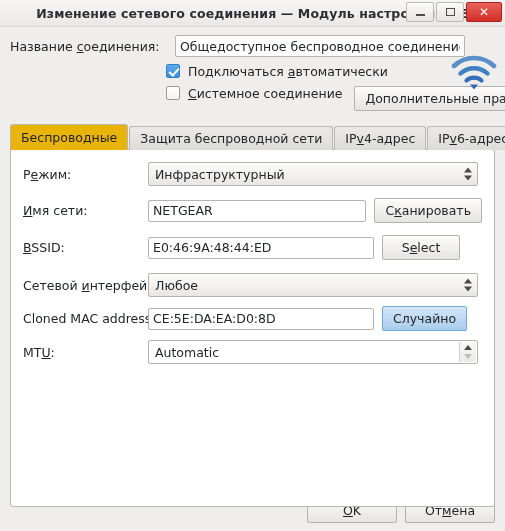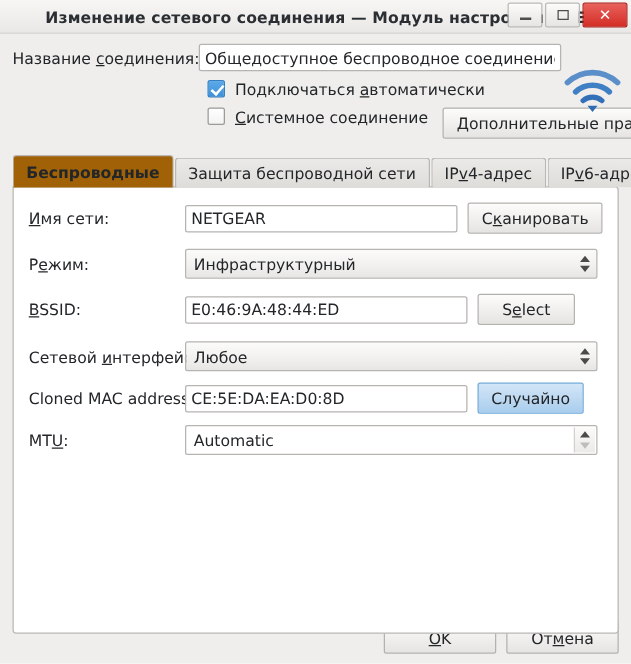--- a/index.html
+++ b/index.html
@@ -82,21 +82,21 @@
   .lbl {
     font-size: 12.5px;
     color: #232629;
     white-space: nowrap;
   }
   .lbl u { text-decoration: underline; }
 
   .name-label {
     width: 145px;
     text-align: right;
-    padding-right: 4px;
+    padding-right: 20px;
   }
 
   input.txt {
     font-family: "DejaVu Sans", "Liberation Sans", sans-serif;
     font-size: 12.5px;
     color: #232629;
     background: #ffffff;
     border: 1px solid #b6b4b1;
     border-radius: 2px;
     height: 22px;
@@ -188,27 +188,26 @@
     border-top-left-radius: 3px;
     border-top-right-radius: 3px;
     background: linear-gradient(to bottom, #eceae8, #dedcd9);
     box-sizing: border-box;
     margin-right: 1px;
     white-space: nowrap;
     cursor: default;
   }
   .tab u { text-decoration: underline; }
   .tab.active {
-    background: #a16207;
+    background: #eab308;
     height: 26px;
     line-height: 26px;
     border-color: #b9b7b4;
     position: relative;
     z-index: 3;
-    font-weight: bold;
   }
   .tab-panel {
     background: #ffffff;
     border: 1px solid #b9b7b4;
     border-radius: 0 3px 3px 3px;
     margin-top: -1px;
     height: 358px;
     box-sizing: border-box;
     padding: 12px 12px 0 12px;
     position: relative;
@@ -355,38 +354,38 @@
 
   <div class="tabs-wrap">
     <div class="tabbar">
       <div class="tab active"><span>Беспроводные</span><u></u><span></span></div>
       <div class="tab"><span>Защита беспроводной сети</span><u></u><span></span></div>
       <div class="tab"><span>IP</span><u>v</u><span>4-адрес</span></div>
       <div class="tab"><span>IP</span><u>v</u><span>6-адрес</span></div>
     </div>
 
     <div class="tab-panel">
-
-      <div class="form-row">
-        <div class="form-lbl"><span></span><u>И</u><span>мя сети:</span></div>
-        <input class="txt w-field-1" type="text" value="NETGEAR" style="">
-        <button class="btn gap-8"><span>С</span><u>к</u><span>анировать</span></button>
-      </div>
 
       <div class="form-row">
         <div class="form-lbl"><span>Р</span><u>е</u><span>жим:</span></div>
         <div class="combo w-field-2">
           <span>Инфраструктурный</span>
           <span class="arrows">
             <span class="arrow-up"></span>
               <span class="arrow-dn"></span>
           </span>
         </div>
       </div>
 
+      <div class="form-row">
+        <div class="form-lbl"><span></span><u>И</u><span>мя сети:</span></div>
+        <input class="txt w-field-1" type="text" value="NETGEAR" style="">
+        <button class="btn gap-8"><span>С</span><u>к</u><span>анировать</span></button>
+      </div>
+
       <div class="form-row" style="margin-bottom:13px;">
         <div class="form-lbl"><span></span><u>B</u><span>SSID:</span></div>
         <input class="txt w-field-3" type="text" value="E0:46:9A:48:44:ED" style="">
         <button class="btn gap-8" style="min-width:78px;"><span>S</span><u>e</u><span>lect</span></button>
       </div>
 
       <div class="form-row" style="margin-bottom:9px;">
         <div class="form-lbl"><span>Сетевой </span><u>и</u><span>нтерфейс:</span></div>
         <div class="combo w-field-2">
           <span>Любое</span>

